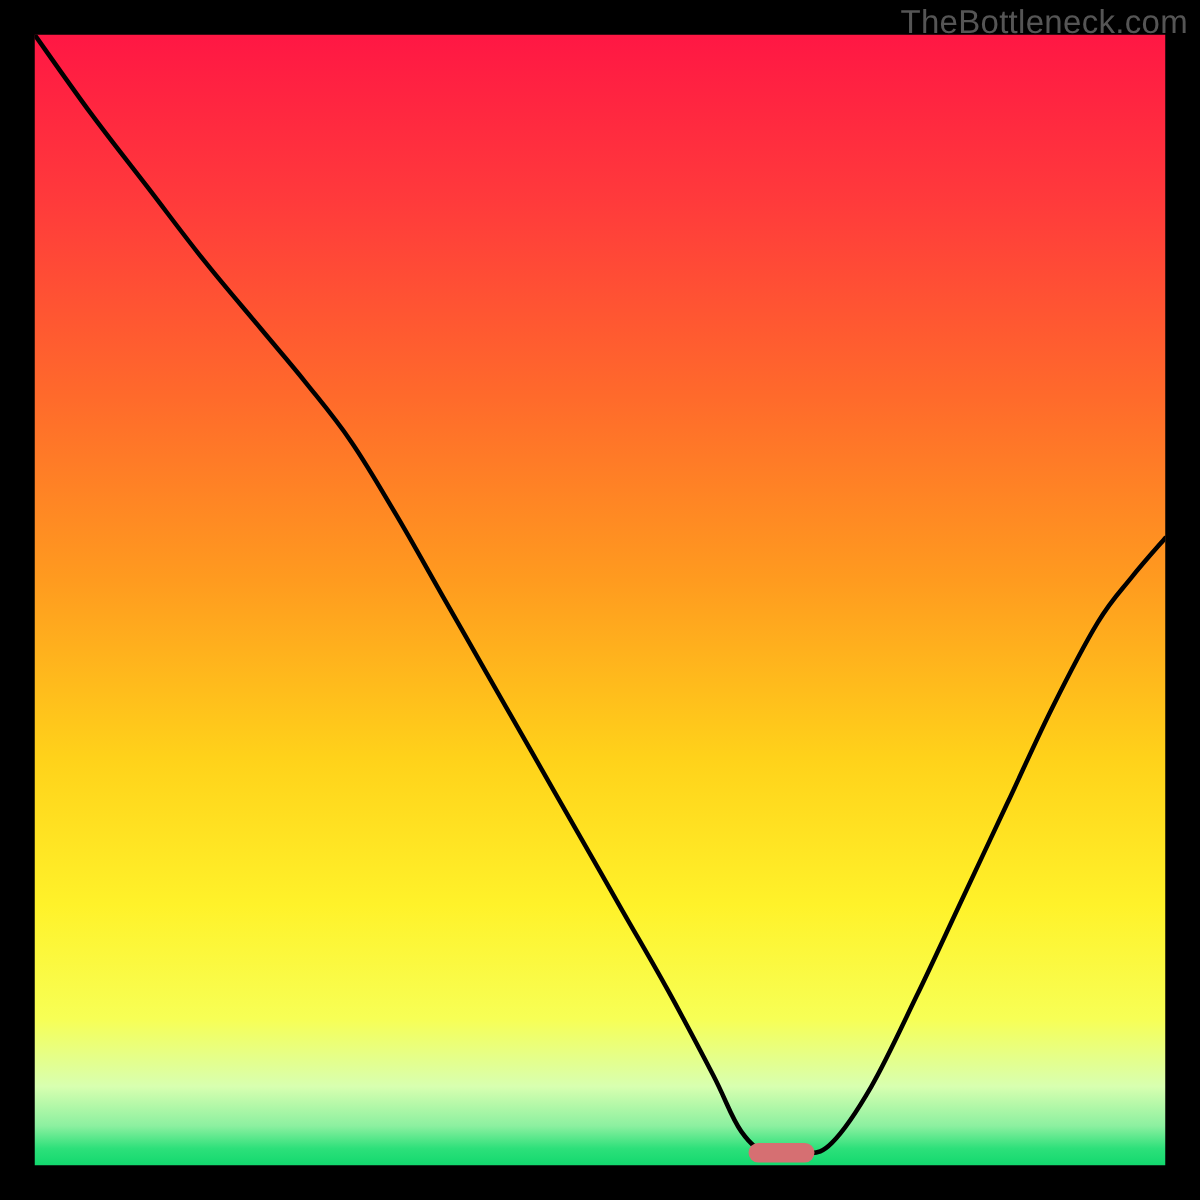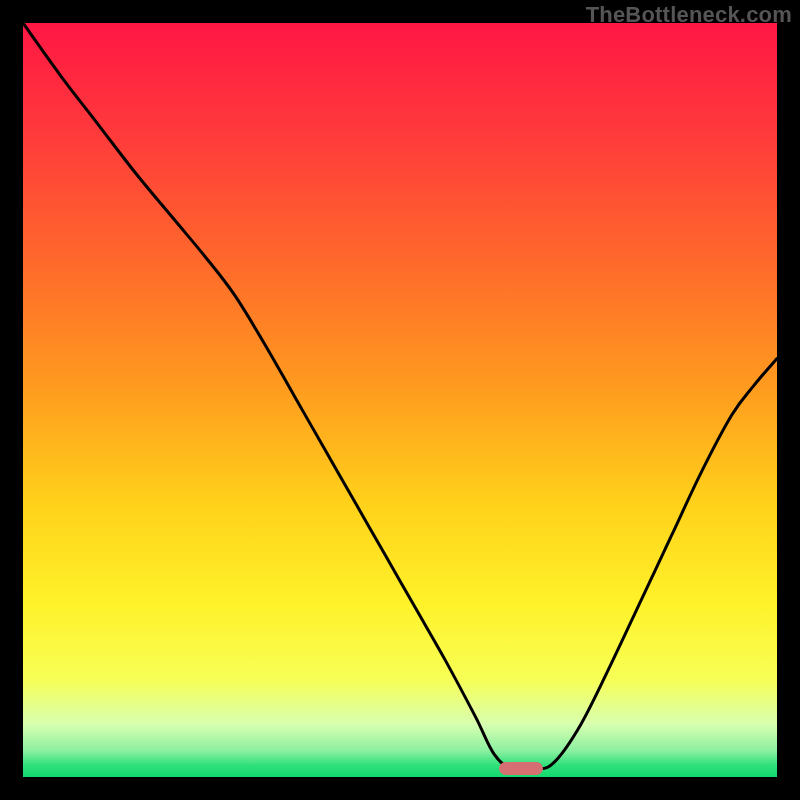--- a/index.html
+++ b/index.html
@@ -9,21 +9,21 @@
     width: 800px;
     height: 800px;
     background: #000;
   }
   .watermark {
     position: absolute;
     top: 2px;
     right: 8px;
     font-family: Arial, Helvetica, sans-serif;
     font-size: 22px;
-    font-weight: 700;
+    font-weight: 400;
     color: #555;
     letter-spacing: 0.2px;
   }
   .plot {
     position: absolute;
     left: 23px;
     top: 23px;
     width: 754px;
     height: 754px;
   }

